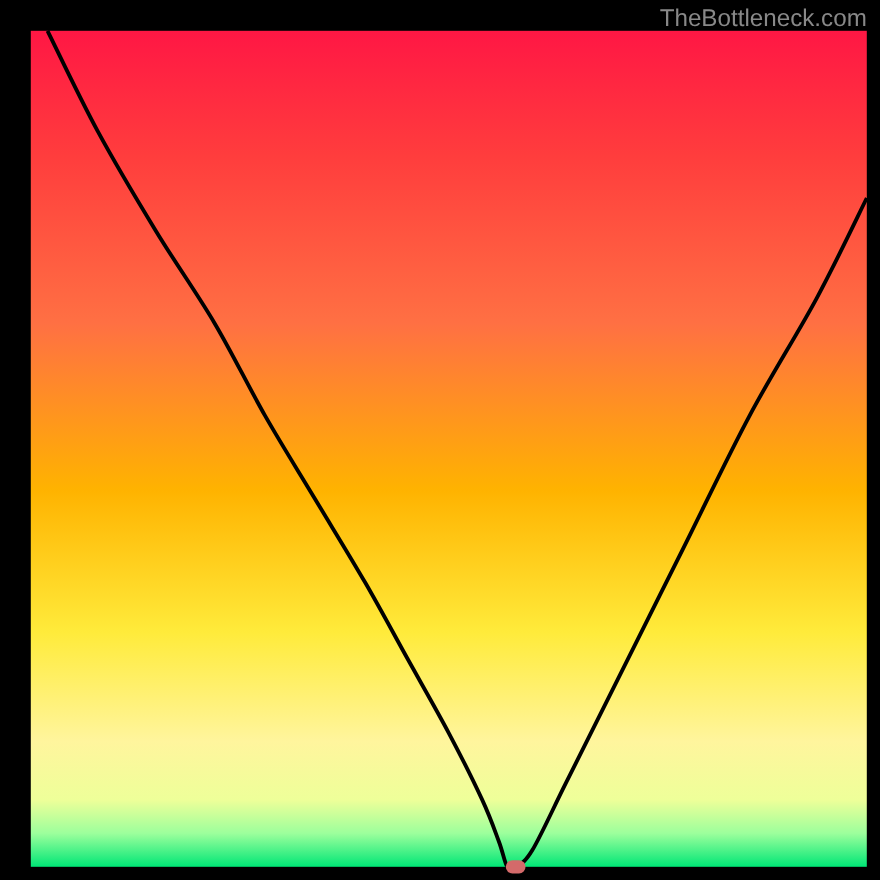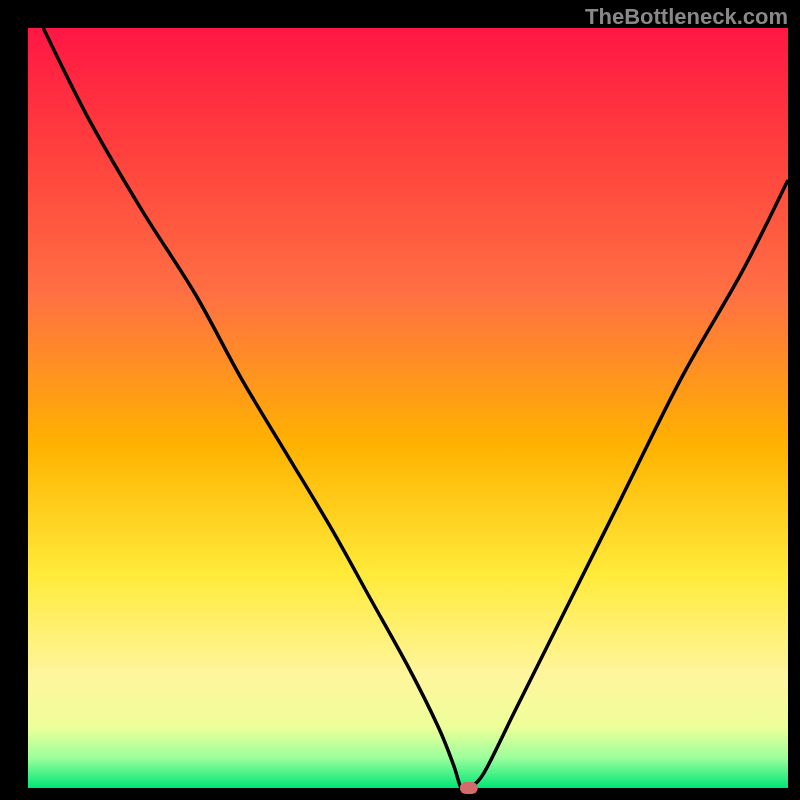--- a/index.html
+++ b/index.html
@@ -17,21 +17,21 @@
     left: 0;
     width: 800px;
     height: 800px;
   }
   .watermark {
     position: absolute;
     top: 4px;
     right: 12px;
     color: #888;
     font-size: 22px;
-    font-weight: bold;
+    font-weight: normal;
     z-index: 10;
   }
   svg {
     display: block;
   }
 </style>
 </head>
 <body>
 
 <div class="chart-container">

